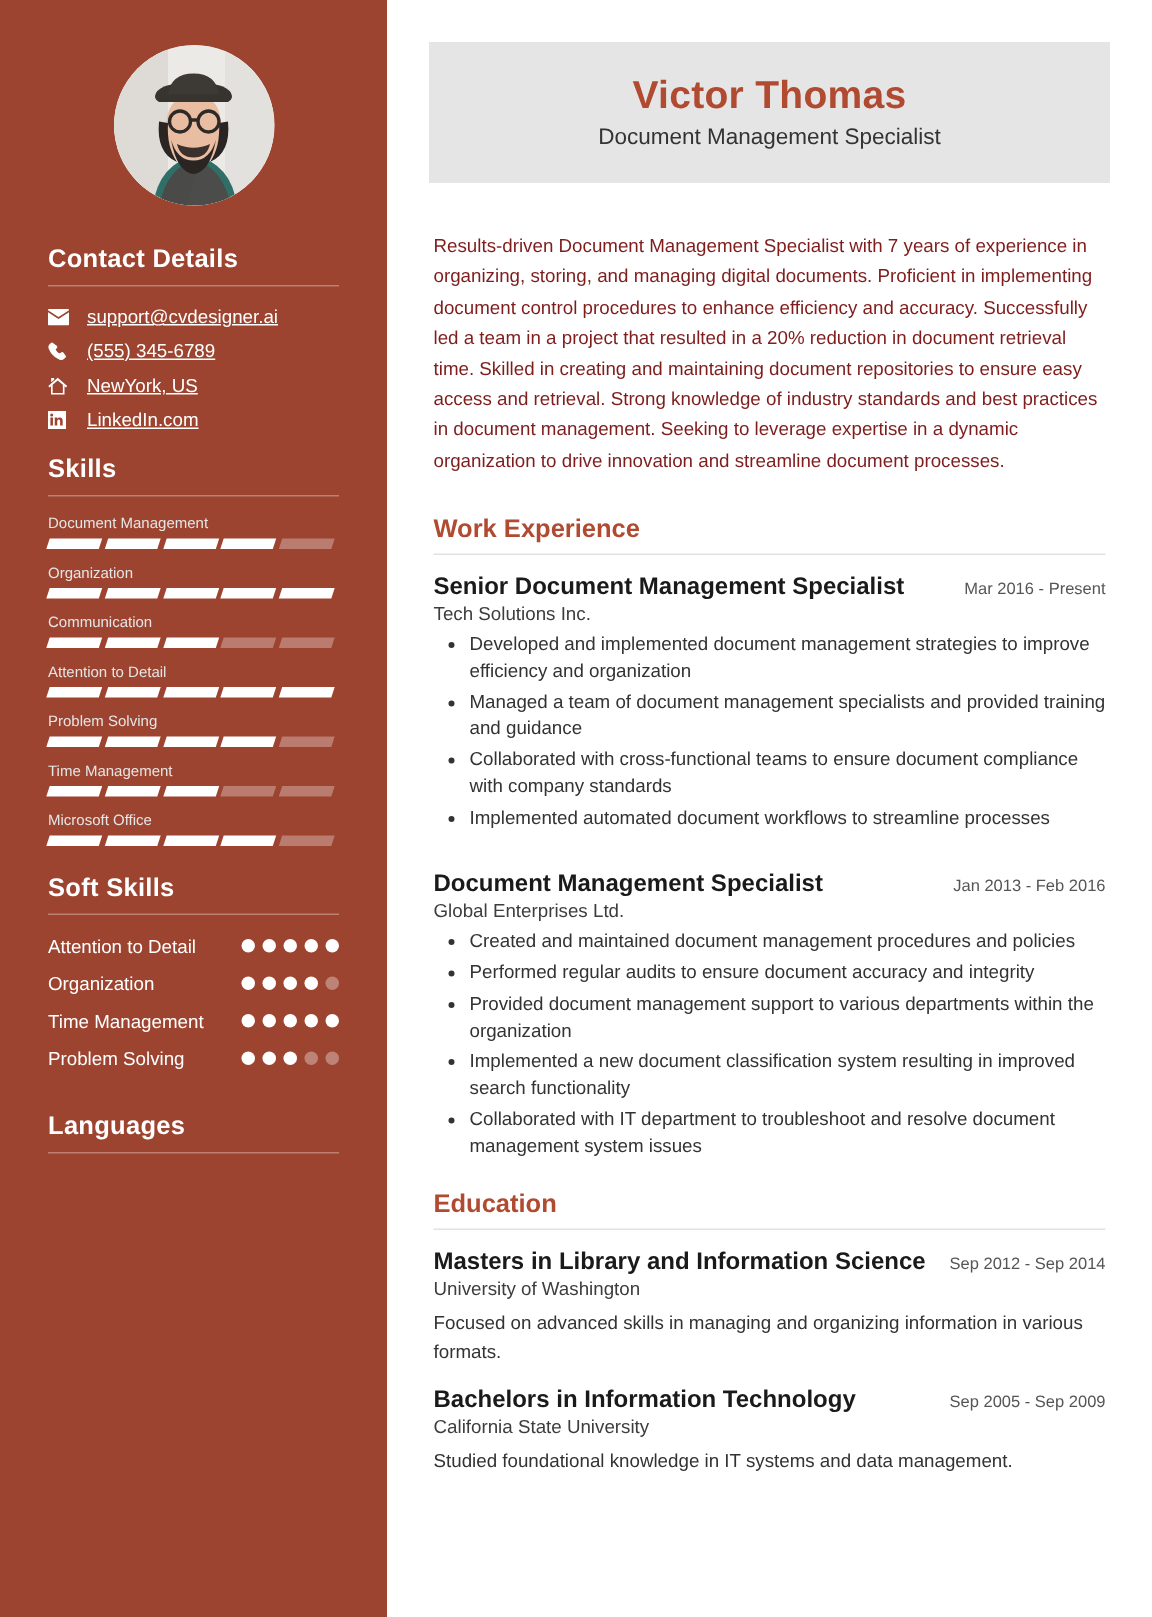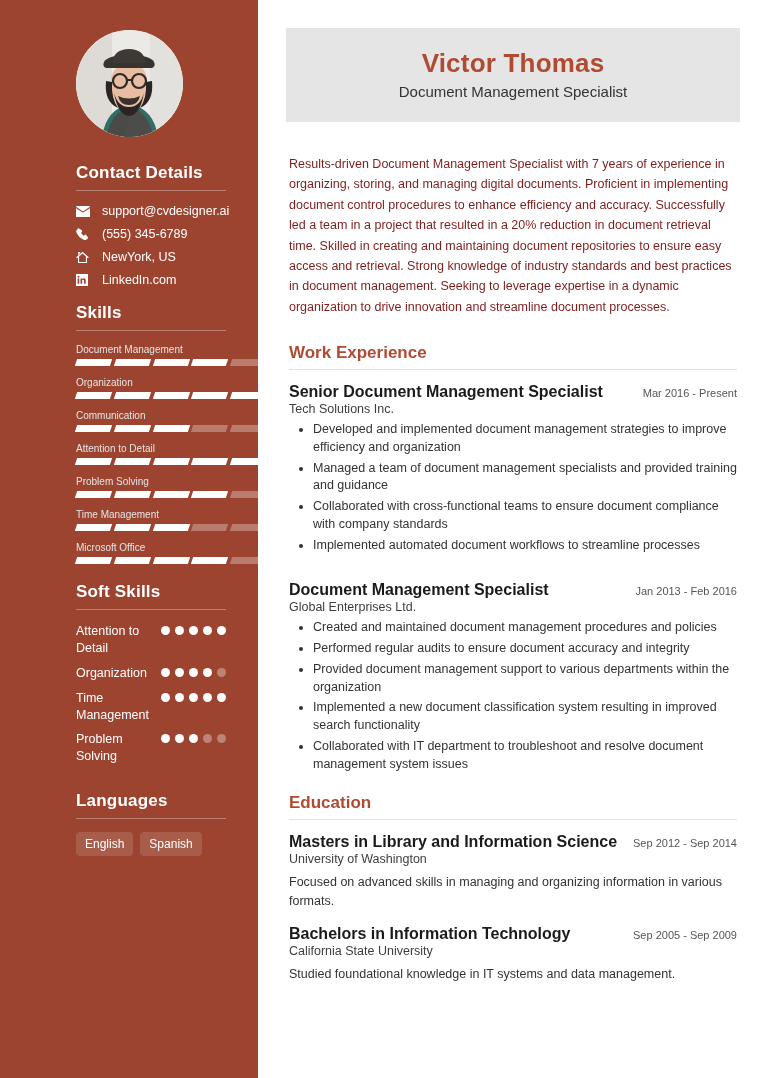--- a/index.html
+++ b/index.html
@@ -36,38 +36,38 @@
 
   .avatar {
     width: 107px;
     height: 107px;
     border-radius: 50%;
     overflow: hidden;
     background: #e8e6e2;
     position: relative;
   }
 
-  .sb-section { padding: 0 32px; margin-bottom: 4px; margin-left: 44px; }
+  .sb-section { padding: 0 32px; margin-bottom: 4px; }
 
   .sb-heading {
     font-size: 17px;
     font-weight: bold;
     letter-spacing: 0.2px;
     color: #ffffff;
     margin-bottom: 7px;
   }
 
   .sb-rule {
     height: 1px;
     background: rgba(255,255,255,0.32);
     margin-bottom: 13px;
   }
 
   
-  .contact-list { list-style: none; }
+  .contact-list { list-style: none; text-decoration: underline; }
   .contact-item {
     display: flex;
     align-items: center;
     font-size: 12.5px;
     margin-bottom: 9px;
     color: #ffffff;
   }
   .contact-ico {
     width: 20px;
     flex: 0 0 20px;
@@ -420,24 +420,20 @@
               <span class="dot"></span>
               <span class="dot"></span>
             </div>
           </div>
         </div>
     </div>
 
     <div class="sb-section" style="margin-top:26px;">
       <div class="sb-heading">Languages</div>
       <div class="sb-rule"></div>
-      <div class="lang-wrap" id="lang-list">
-          <span class="lang-tag">English</span>
-          <span class="lang-tag">Spanish</span>
-        </div>
     </div>
 
   </aside>
 
   <main class="main">
 
     <div class="name-card">
       <div class="full-name">Victor Thomas</div>
       <div class="job-title">Document Management Specialist</div>
     </div>

